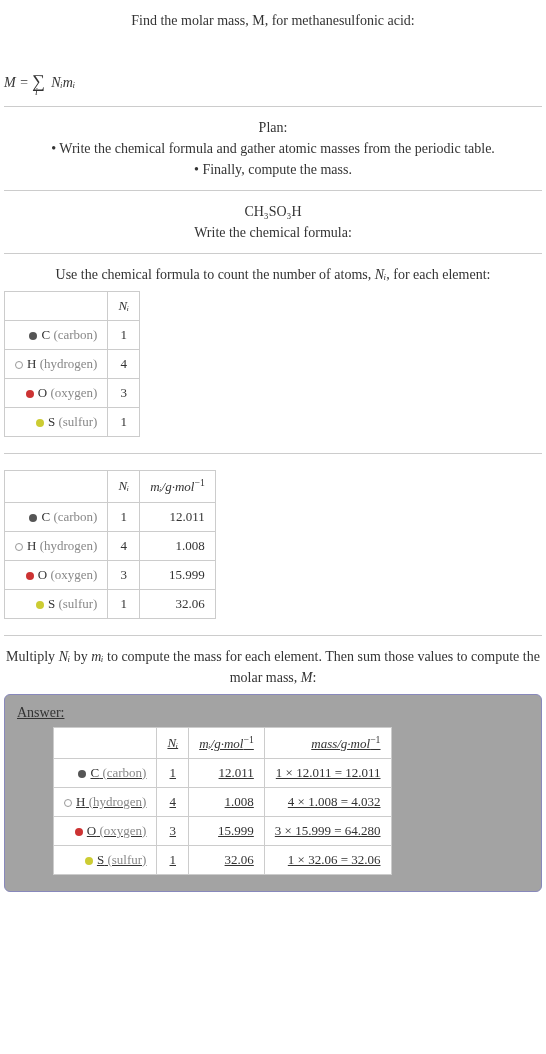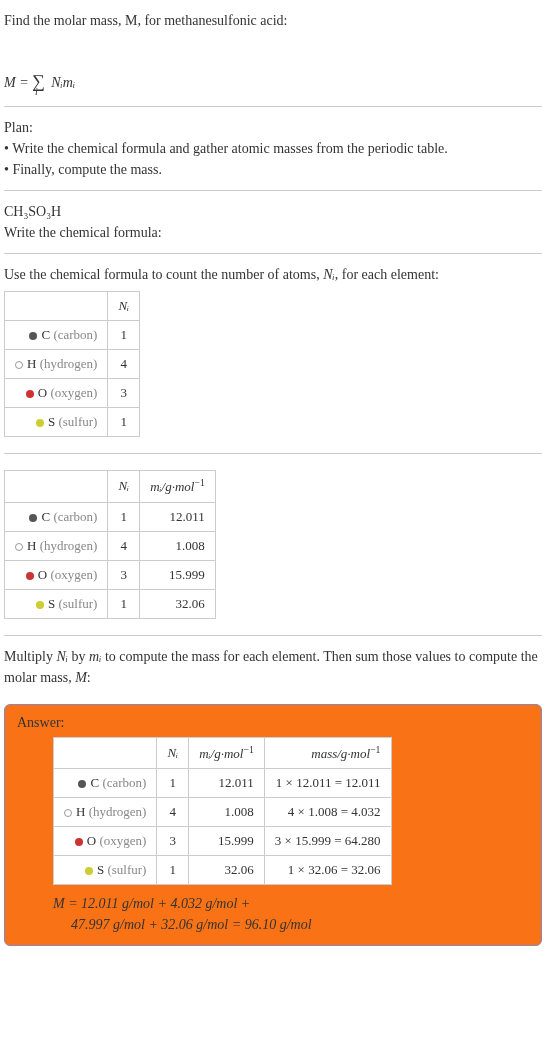--- a/index.html
+++ b/index.html
@@ -10,21 +10,21 @@
       background: #fff;
       width: 546px;
       padding: 4px;
     }
     .section { padding: 6px 0; }
     .divider {
       border: none;
       border-top: 1px solid #ccc;
       margin: 4px 0;
     }
-    .text-line { line-height: 1.5; }
+    .text-line { line-height: 1.5; text-align: center; }
     .formula-line {
       font-style: italic;
       padding: 2px 0;
       line-height: 1.4;
       margin-top: 36px;
     }
     .sup { font-size: 0.75em; vertical-align: super; font-style: normal; }
     table {
       border-collapse: collapse;
       margin: 6px 0;
@@ -55,24 +55,25 @@
     .dot-c { background: #555; }
     .dot-h { background: #fff; border: 1px solid #999; }
     .dot-o { background: #c33; }
     .dot-s { background: #cc3; }
     .symbol {
       color: #333;
       font-weight: normal;
     }
     .answer-box {
       border: 1px solid #88b;
-      background: #f97316;
+      background: #a3a3a3;
       border-radius: 6px;
       padding: 10px 12px;
-      margin-top: 16px;
+      margin-top: 6px;
+      text-decoration: underline;
     }
     .answer-title { margin-bottom: 6px; }
     .answer-box table {
       background: #fff;
       margin-left: 36px;
     }
     .answer-eqn {
       margin-left: 36px;
       margin-top: 8px;
       font-style: italic;
@@ -213,18 +214,14 @@
         <td class="nowrap">3 × 15.999 = 64.280</td>
       </tr>
       <tr>
         <td class="element-cell"><span class="dot dot-s"></span><span class="symbol">S</span><span> (sulfur)</span></td>
         <td class="center">1</td>
         <td>32.06</td>
         <td class="nowrap">1 × 32.06 = 32.06</td>
       </tr>
     </tbody>
       </table>
-    <div class="answer-eqn">
-      <div>M = 12.011 g/mol + 4.032 g/mol +</div>
-      <div class="indent">47.997 g/mol + 32.06 g/mol = 96.10 g/mol</div>
-    </div>
   </div>
 </div>
 
 </body></html>

